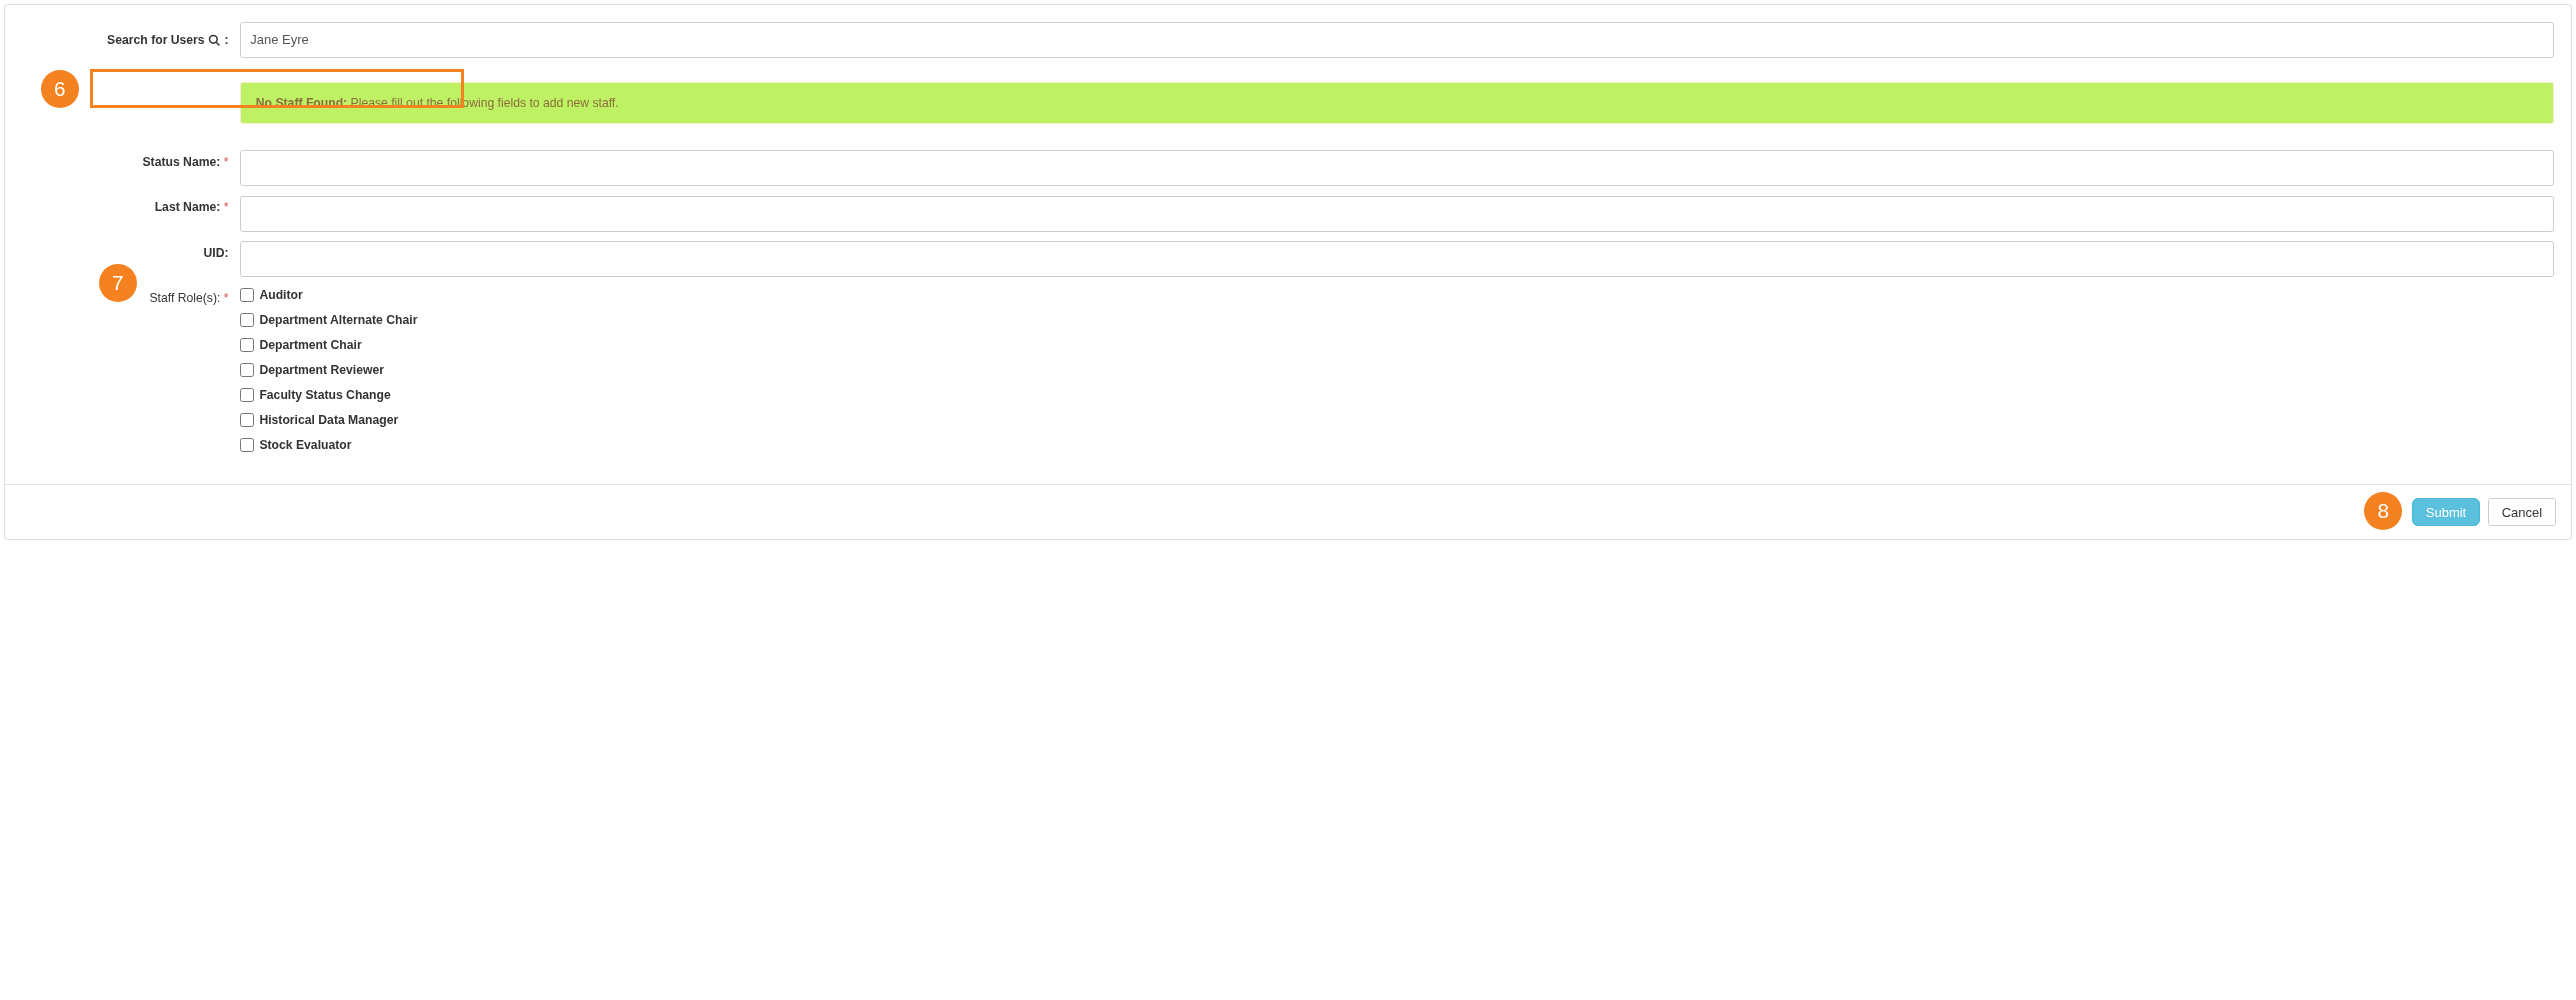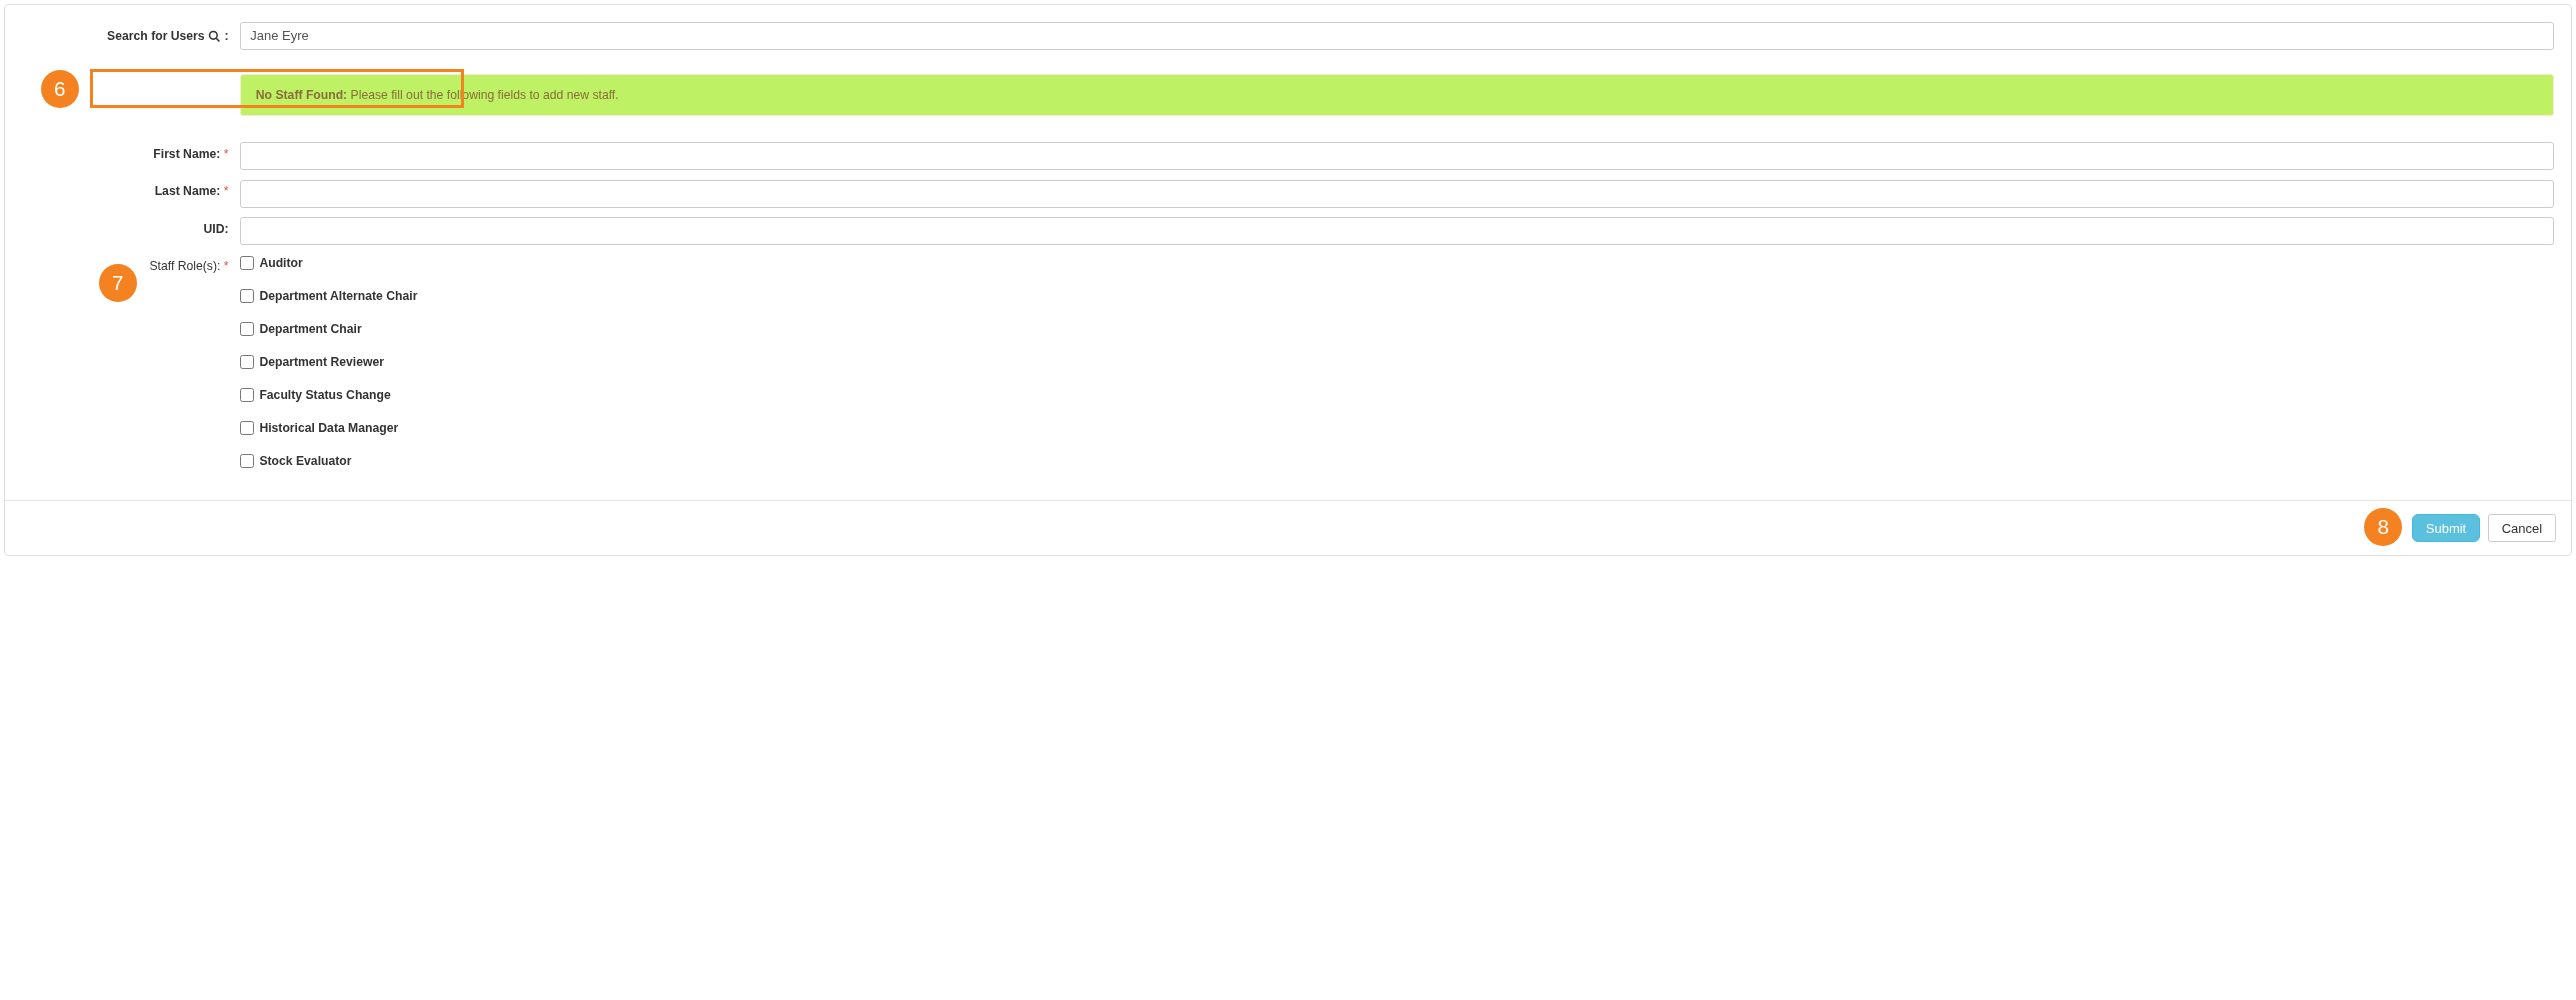--- a/index.html
+++ b/index.html
@@ -65,21 +65,21 @@
     }
     .req {
       color: #d9534f;
       font-weight: normal;
     }
     .input-col {
       flex: 1;
     }
     .text-input {
       width: 100%;
-      height: 28px;
+      height: 36px;
       padding: 3.8px 9.4px;
       font-size: 13px;
       border: 0.9px solid #ccc;
       border-radius: 2.8px;
       color: #555;
       background: #fff;
     }
     .alert {
       background: #bef264;
       border: 0.9px solid #faebcc;
@@ -99,21 +99,21 @@
     .alert-row .spacer {
       width: 218px;
       flex-shrink: 0;
     }
     .alert-row .alert-col {
       flex: 1;
     }
     .checkbox-list {
       display: flex;
       flex-direction: column;
-      gap: 19px;
+      gap: 11px;
       padding-top: 1.9px;
     }
     .checkbox-item {
       display: flex;
       align-items: center;
       gap: 5.6px;
     }
     .checkbox-item input[type="checkbox"] {
       width: 14px;
       height: 14px;
@@ -201,21 +201,21 @@
       <div class="spacer"></div>
       <div class="alert-col">
         <div class="alert">
           <strong>No Staff Found:</strong><span> Please fill out the following fields to add new staff.</span>
         </div>
       </div>
     </div>
 
     <div class="form-row">
       <div class="label-col bold">
-        <span>First Name:</span> <span class="req">*</span>
+        <span>Status Name:</span> <span class="req">*</span>
       </div>
       <div class="input-col">
         <input type="text" class="text-input" value="" style="">
       </div>
     </div>
 
     <div class="form-row">
       <div class="label-col bold">
         <span>Last Name:</span> <span class="req">*</span>
       </div>

